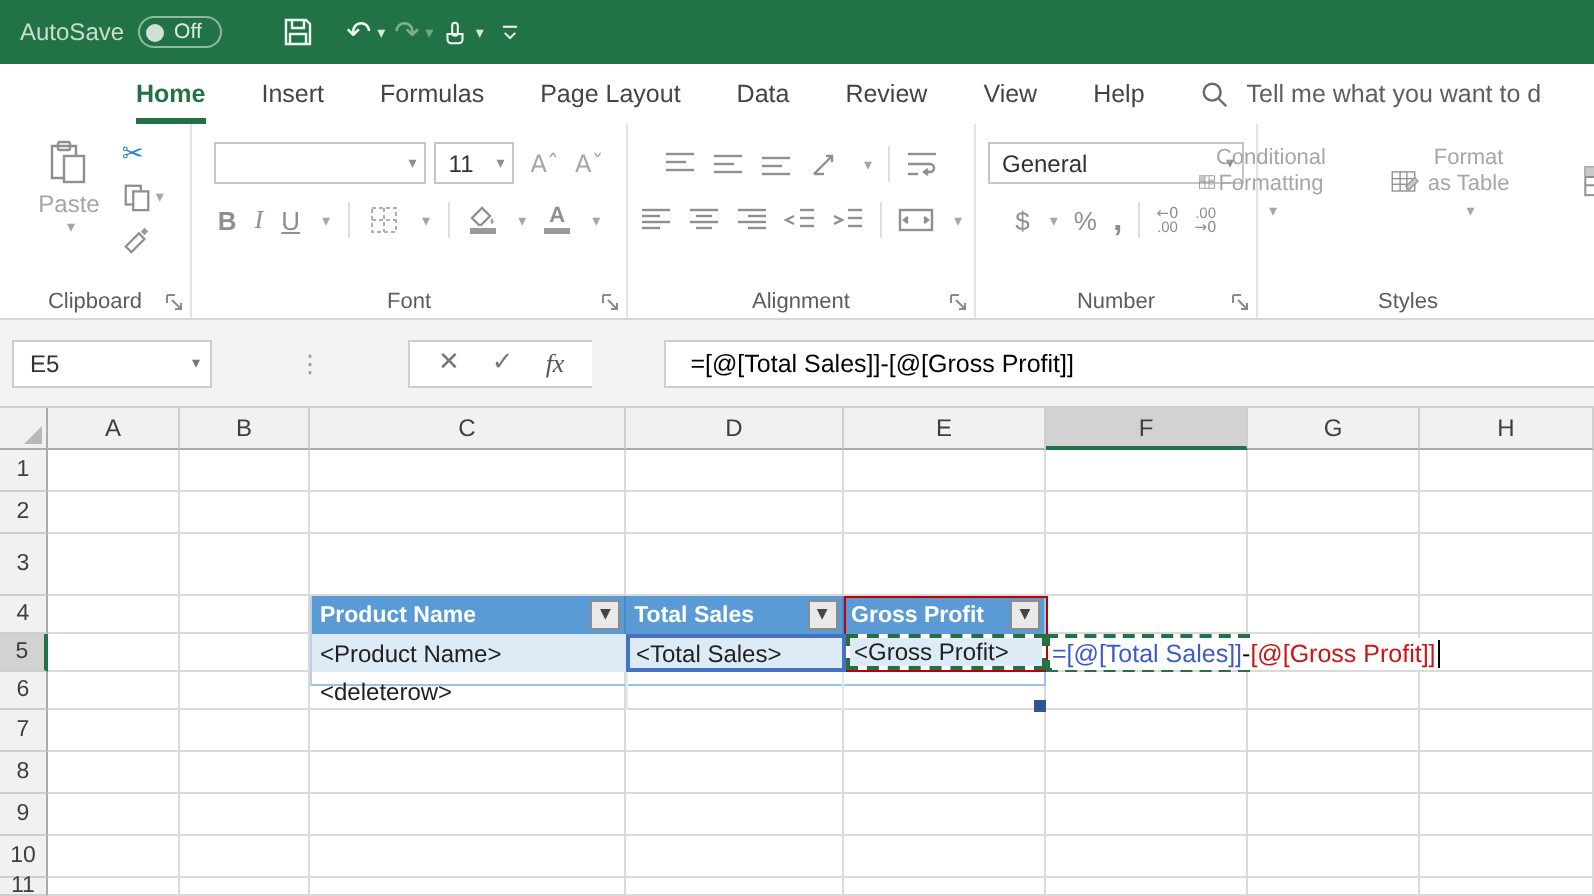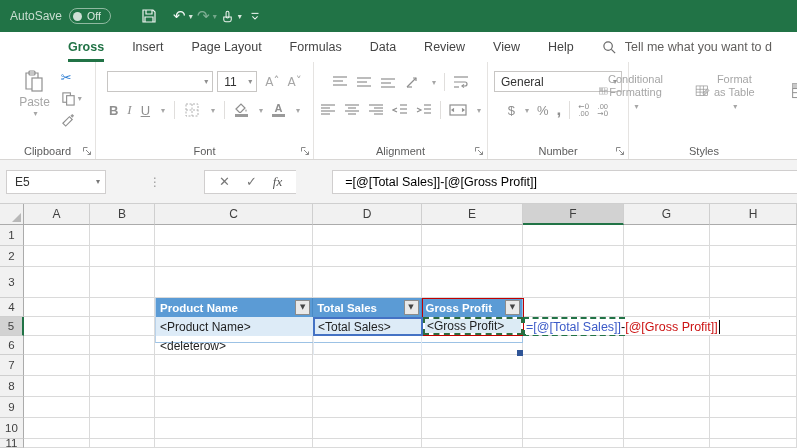--- a/index.html
+++ b/index.html
@@ -148,24 +148,24 @@
       <div class="qbtn">
         <svg width="14" height="14" viewBox="0 0 16 16">
           <line x1="4" y1="5" x2="12" y2="5" stroke="#eef4f0" stroke-width="1.2"></line>
           <path d="M5,8.5 L8,11.5 L11,8.5" stroke="#eef4f0" fill="none" stroke-width="1.2"></path>
         </svg>
       </div>
     </div>
   </div>
 
   <div class="tabsrow">
-    <div class="tab active">Gross</div>
+    <div class="tab active">Home</div>
     <div class="tab">Insert</div>
+    <div class="tab">Formulas</div>
     <div class="tab">Page Layout</div>
-    <div class="tab">Formulas</div>
     <div class="tab">Data</div>
     <div class="tab">Review</div>
     <div class="tab">View</div>
     <div class="tab">Help</div>
     <div class="tellme">
       <svg width="15" height="15" viewBox="0 0 16 16">
         <circle cx="6.5" cy="6.5" r="4.5" stroke="#6a6a6a" fill="none" stroke-width="1.3"></circle>
         <line x1="10" y1="10" x2="14" y2="14" stroke="#6a6a6a" stroke-width="1.3"></line>
       </svg>
       <span>Tell me what you want to d</span>

